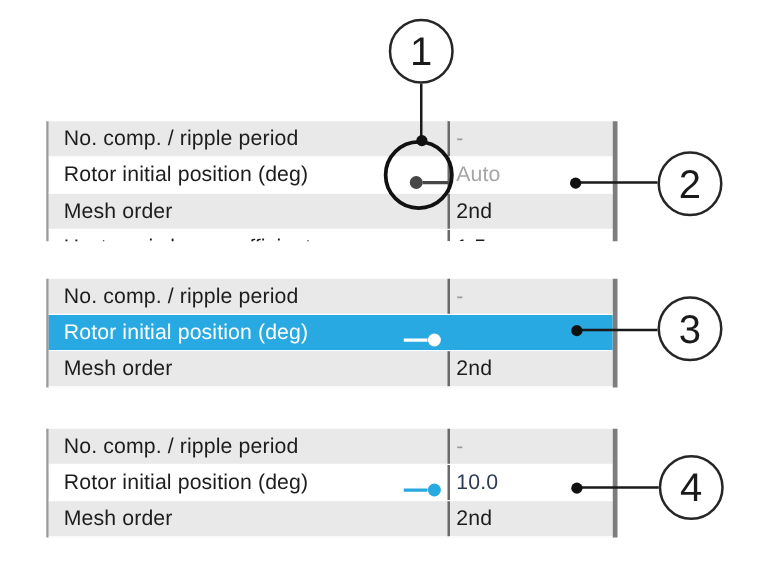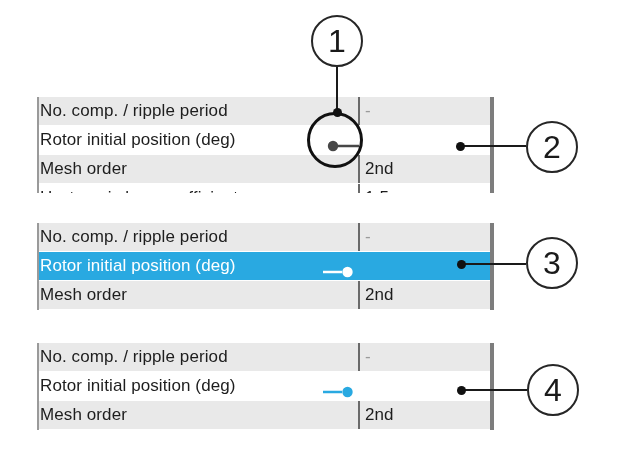--- a/index.html
+++ b/index.html
@@ -17,21 +17,21 @@
   .prow{
     position:relative;display:flex;height:29px;box-sizing:border-box;
     border-bottom:1px solid #ffffff;font-size:17px;line-height:28px;
     letter-spacing:.1px;
   }
   .prow.gray{background:var(--row-gray,#e9e9e9);}
   .prow.white{background:#ffffff;}
   .prow.selected{background:var(--highlight-blue,#29a9e1);color:#ffffff;}
   .prow.partial{height:9px;overflow:hidden;border-bottom:none;}
   .cell-label{
-    width:319px;box-sizing:border-box;padding-left:1px;overflow:hidden;
+    width:319px;box-sizing:border-box;padding-left:12px;overflow:hidden;
     white-space:nowrap;
   }
   .cell-value{
     flex:1;box-sizing:border-box;border-left:2px solid #6a6a6a;
     padding-left:5px;white-space:nowrap;overflow:hidden;
   }
   .val-dash{color:#9a9a9a;}
   .val-auto{color:var(--auto-value-gray,#a6a6a6);}
   .val-selected{color:#ffffff;}
   .val-modified{color:var(--modified-value-dark,#2d3a56);}
@@ -73,20 +73,21 @@
     <div class="cell-value val-dash">-</div>
   </div>
   <div class="prow white">
     <div class="cell-label">Rotor initial position (deg)</div>
     <span class="slider-icon">
       <svg class="icon-auto" width="37" height="13" viewBox="0 0 37 13">
         <line x1="16" y1="6.5" x2="37" y2="6.5"></line>
         <circle cx="11" cy="6.5" r="5.2"></circle>
       </svg>
     </span>
+    <div class="cell-value val-auto">Auto</div>
   </div>
   <div class="prow gray">
     <div class="cell-label">Mesh order</div>
     <div class="cell-value">2nd</div>
   </div>
   <div class="prow white partial">
     <div class="cell-label">Hysteresis loss coefficient</div>
     <div class="cell-value">1.5</div>
   </div>
 </div>
@@ -117,20 +118,21 @@
     <div class="cell-value val-dash">-</div>
   </div>
   <div class="prow white">
     <div class="cell-label">Rotor initial position (deg)</div>
     <span class="slider-icon">
       <svg class="icon-manual-blue" width="37" height="13" viewBox="0 0 37 13">
         <line x1="1" y1="6.5" x2="20" y2="6.5"></line>
         <circle cx="25.5" cy="6.5" r="5.2"></circle>
       </svg>
     </span>
+    <div class="cell-value val-modified">10.0</div>
   </div>
   <div class="prow gray">
     <div class="cell-label">Mesh order</div>
     <div class="cell-value">2nd</div>
   </div>
 </div>
 
 <div class="annotation-ellipse"></div>
 
 <div class="callout" style="left:311px;top:15px;">

